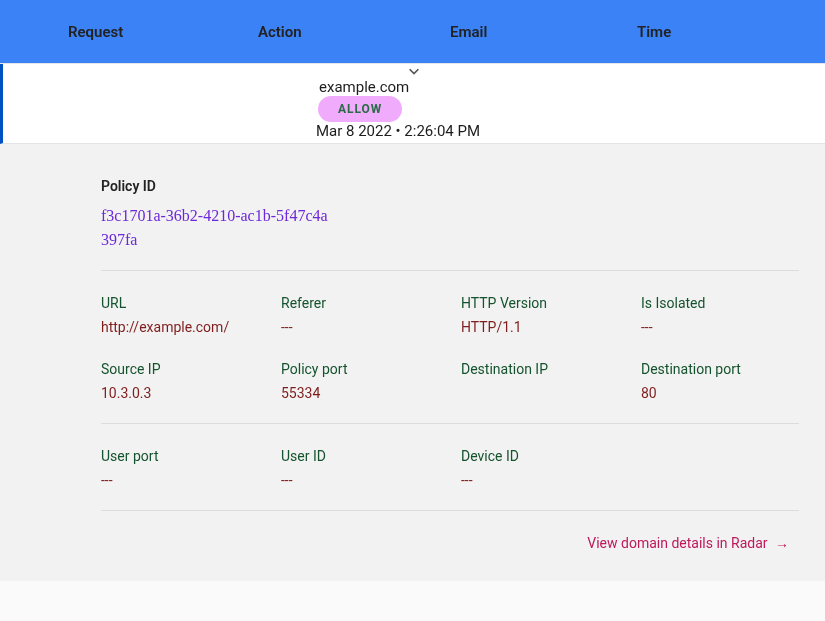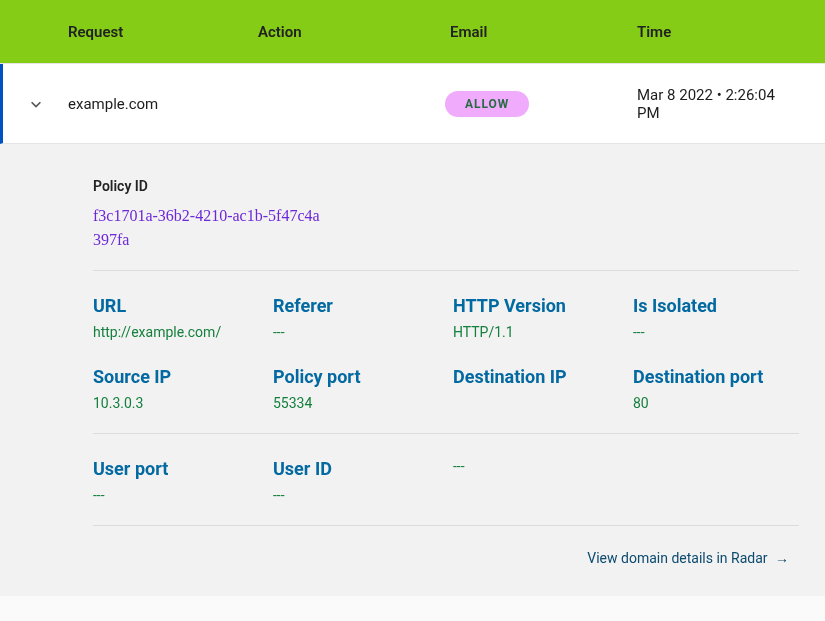--- a/index.html
+++ b/index.html
@@ -6,39 +6,40 @@
   body {
     font-family: -apple-system, BlinkMacSystemFont, "Segoe UI", Roboto, Helvetica, Arial, sans-serif;
     background: #fafafa;
     color: #1d1d1d;
     font-size: 14px;
     width: 825px;
   }
   .header-row {
     display: flex;
     align-items: center;
-    background: #84cc16;
+    background: #3b82f6;
     border-bottom: 1px solid #e5e5e5;
     height: 64px;
     padding-left: 68px;
   }
   .header-row .col { font-weight: 600; font-size: 15px; color: #222; }
   .col-request { width: 190px; }
   .col-email { width: 187px; }
   .col-action { width: 192px; }
   .col-time { flex: 1; }
 
   .data-row {
     display: flex;
     align-items: center;
     background: #fff;
     border-left: 3px solid #0051c3;
     border-bottom: 1px solid #e5e5e5;
     min-height: 80px;
     padding-left: 0;
+    flex-direction: column;
   }
   .chevron-cell {
     width: 65px;
     display: flex;
     align-items: center;
     justify-content: center;
     color: #595959;
   }
   .chevron { width: 14px; height: 14px; }
 
@@ -48,21 +49,21 @@
     color: #2a6b46;
     font-weight: 700;
     font-size: 12px;
     letter-spacing: 0.08em;
     padding: 6px 20px;
     border-radius: 16px;
   }
 
   .details-panel {
     background: #f2f2f2;
-    padding: 34px 0 30px 8px;
+    padding: 34px 0 30px 16px;
     border-left: 3px solid transparent;
   }
   .details-inner {
     padding-left: 82px;
     padding-right: 26px;
   }
   .policy-block { margin-bottom: 18px; }
   .policy-label { font-weight: 600; font-size: 14px; margin-bottom: 10px; color: #222;}
   .policy-id {
     color: #6d28d9;
@@ -79,29 +80,29 @@
     margin: 18px 0 24px 0;
   }
 
   .grid {
     display: grid;
     grid-template-columns: 180px 180px 180px 180px;
     column-gap: 0;
     row-gap: 26px;
     margin-bottom: 22px;
   }
-  .field-label { font-weight: 700; font-size: 18px; color: #0369a1; margin-bottom: 8px; }
-  .field-value { font-size: 14px; color: #15803d; }
+  .field-label { font-weight: 400; font-size: 14px; color: #14532d; margin-bottom: 8px; }
+  .field-value { font-size: 14px; color: #7f1d1d; }
 
   .footer-link {
     text-align: right;
     padding-right: 10px;
   }
   .footer-link a {
-    color: #0c4a6e;
+    color: #be185d;
     text-decoration: none;
     font-size: 14px;
   }
   .arrow { display: inline-block; margin-left: 4px; }
 </style>
 </head>
 <body>
 
 <div class="header-row">
   <div class="col col-request">Request</div>
@@ -174,20 +175,21 @@
     <div class="grid">
       <div>
         <div class="field-label">User port</div>
         <div class="field-value">---</div>
       </div>
       <div>
         <div class="field-label">User ID</div>
         <div class="field-value">---</div>
       </div>
       <div>
+        <div class="field-label">Device ID</div>
         <div class="field-value">---</div>
       </div>
       <div></div>
     </div>
 
     <hr class="sep">
 
     <div class="footer-link">
       <a href="#">
         <span>View domain details in Radar</span>

